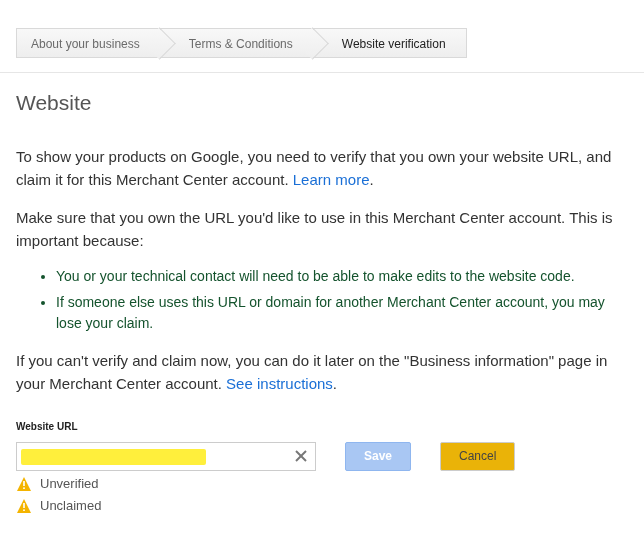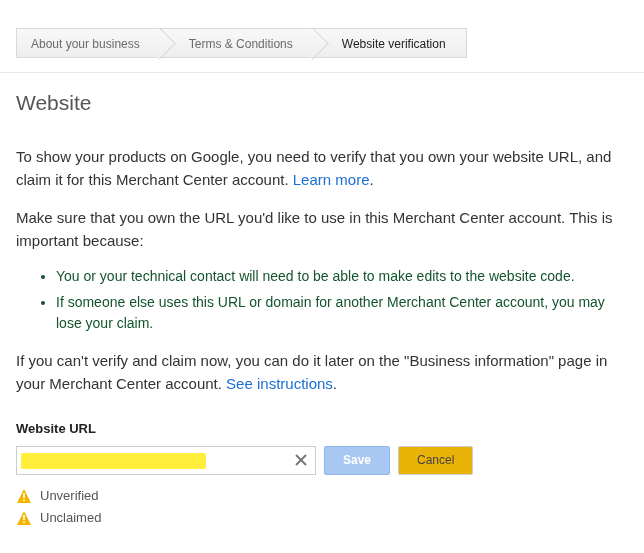--- a/index.html
+++ b/index.html
@@ -80,29 +80,29 @@
       margin: 0 0 14px 0;
       padding-left: 40px;
     }
     ul.bullets li {
       font-size: 14px;
       line-height: 1.55;
       color: #14532d;
       margin-bottom: 4px;
     }
     .section-label {
-      font-size: 13px;
+      font-size: 10px;
       font-weight: bold;
       margin: 25px 0 10px 0;
       color: #222;
     }
     .url-row {
       display: flex;
       align-items: stretch;
-      gap: 8px;
+      gap: 29px;
     }
     .input-wrap {
       position: relative;
       width: 300px;
       border: 1px solid #ccc;
       height: 29px;
       display: flex;
       align-items: center;
     }
     .input-wrap input {
@@ -147,21 +147,21 @@
       color: #fff;
       font-weight: bold;
       border-color: #8fb6ef;
     }
     .btn-secondary {
       background: #eab308;
       color: #444;
       border-color: #ccc;
     }
     .status-list {
-      margin-top: 10px;
+      margin-top: 2px;
       text-align: center;
     }
     .status-item {
       display: flex;
       align-items: center;
       gap: 8px;
       font-size: 13px;
       color: #555;
       height: 22px;
     }

